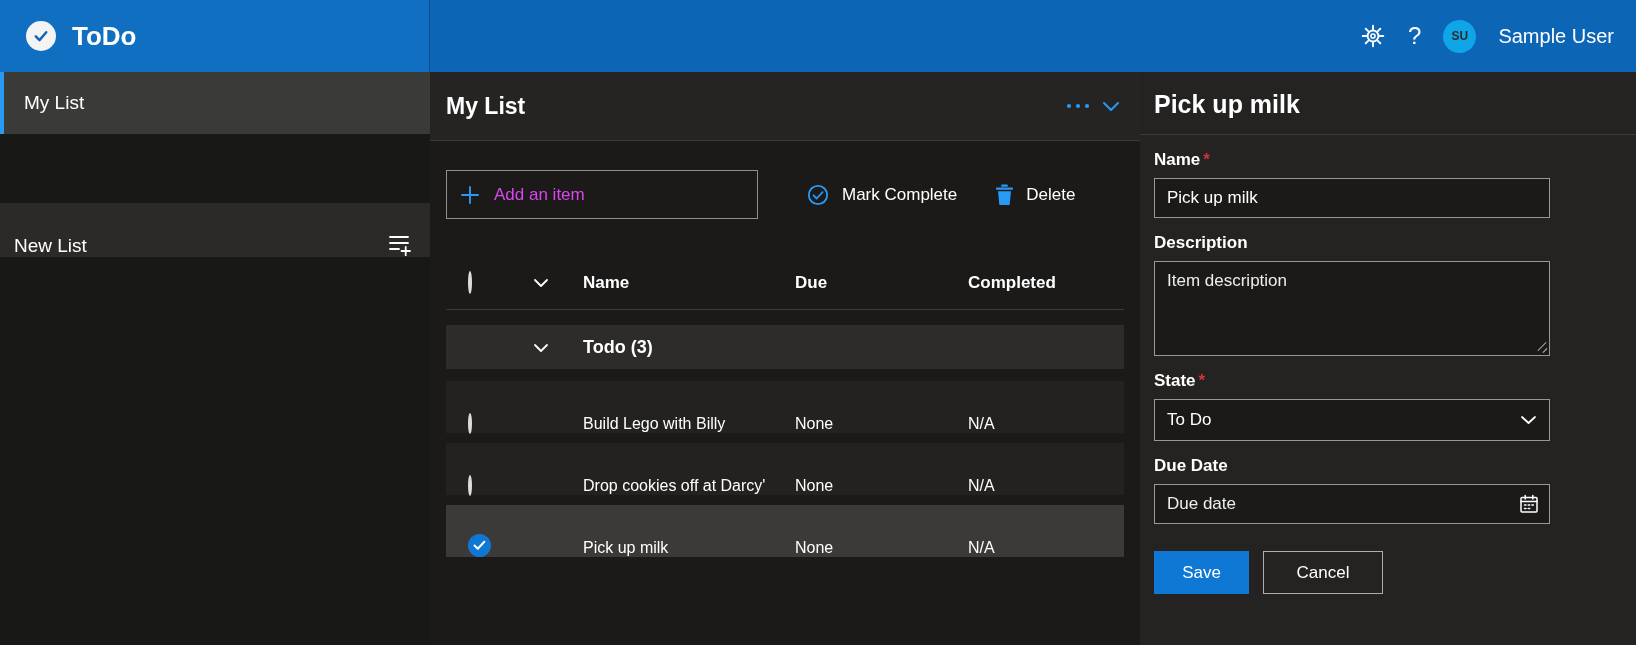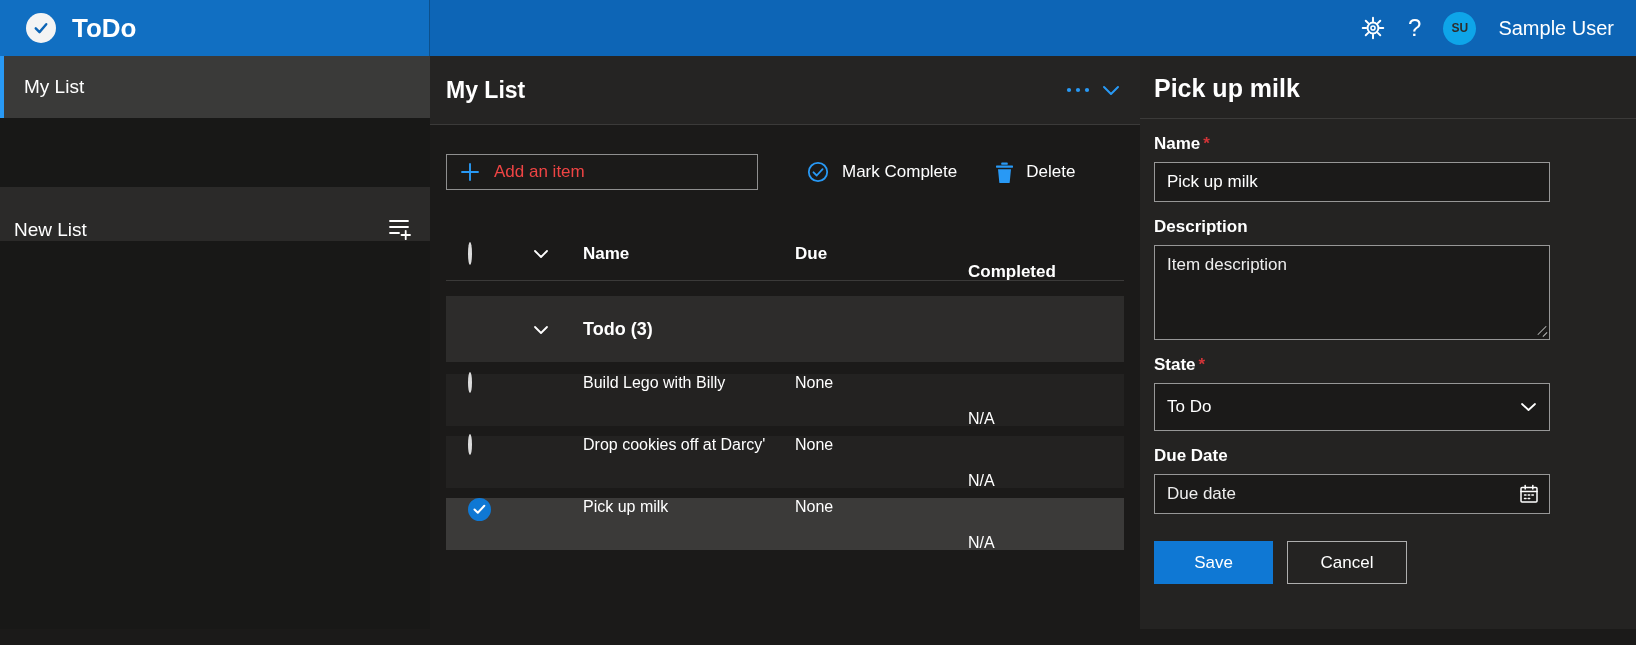--- a/index.html
+++ b/index.html
@@ -2,21 +2,21 @@
 <html><head>
 <meta charset="utf-8">
 <style>
   * { margin:0; padding:0; box-sizing:border-box; }
   html,body { width:1636px; height:645px; overflow:hidden; }
   body {
     font-family:"Liberation Sans", sans-serif;
     background:#1b1a19; color:#fff;
   }
   
-  .topbar { height:56px; display:flex; }
+  .topbar { height:72px; display:flex; }
   .topbar-brand {
     width:430px; background:#116fc2; display:flex; align-items:center;
     padding-left:26px; gap:16px; border-right:1px solid rgba(0,0,0,.28);
   }
   .logo-circle {
     width:30px; height:30px; border-radius:50%; background:#f4f4f4;
     display:flex; align-items:center; justify-content:center; flex-shrink:0;
   }
   .app-title { font-size:26px; font-weight:bold; }
   .topbar-rest {
@@ -47,47 +47,47 @@
   .list-panel { width:710px; background:#1b1a19; flex-shrink:0; display:flex; flex-direction:column; }
   .list-header {
     height:69px; background:#252423; border-bottom:1px solid #3b3a39;
     display:flex; align-items:center; justify-content:space-between;
     padding:0 20px 0 16px; flex-shrink:0;
   }
   .list-title { font-size:23px; font-weight:bold; }
   .header-icons { display:flex; align-items:center; gap:12px; }
   .toolbar { display:flex; align-items:center; padding:29px 16px 0; flex-shrink:0; }
   .add-btn {
-    width:312px; height:36px; border:1px solid #8f8f8f; background:transparent;
-    color:#ef4444; display:flex; align-items:center; gap:14px; padding-left:13px;
+    width:312px; height:49px; border:1px solid #8f8f8f; background:transparent;
+    color:#d946ef; display:flex; align-items:center; gap:14px; padding-left:13px;
     font-size:17px; font-family:inherit; cursor:pointer;
   }
   .tb-action {
     display:flex; align-items:center; gap:12px; font-size:17px; color:#fff;
     background:transparent; border:none; font-family:inherit; cursor:pointer;
   }
   .tb-mark { margin-left:48px; }
   .tb-del { margin-left:38px; }
   
   .table { margin:38px 16px 0; }
   .c-check { width:46px; padding-left:22px; flex-shrink:0; }
   .c-chev  { width:91px; padding-left:41px; flex-shrink:0; }
   .c-name  { width:212px; flex-shrink:0; overflow:hidden; white-space:nowrap; }
   .c-due   { width:173px; flex-shrink:0; }
-  .c-comp  { flex:1;margin-top:36px; }
+  .c-comp  { flex:1; }
   .thead {
     display:flex; align-items:center; height:53px;
     border-bottom:1px solid #3b3a39; font-size:17px; font-weight:bold;
   }
   .tgroup {
-    display:flex; align-items:center; height:66px; background:#2d2c2b;
+    display:flex; align-items:center; height:44px; background:#2d2c2b;
     margin:15px 0 12px; font-size:18px; font-weight:bold;
   }
   .trow {
-    display:flex; align-items:flex-start; height:52px; background:#232221;
+    display:flex; align-items:flex-end; height:52px; background:#232221;
     margin-bottom:10px; font-size:16px; cursor:pointer;
   }
   .trow.selected { background:#3b3a39; }
   .circ {
     width:23px; height:23px; border:2px solid #dcdcdc; border-radius:50%;
     cursor:pointer; flex-shrink:0;
   }
   .circ.checked {
     border-color:#0f78d4; background:#0f78d4;
     display:flex; align-items:center; justify-content:center;
@@ -109,28 +109,28 @@
   .txt-input::placeholder, .txt-area::placeholder { color:#ededed; opacity:1; }
   .txt-area { height:95px; padding:9px 12px; resize:none; display:block; }
   .ta-wrap, .due-wrap { position:relative; width:396px; }
   .resize-corner { position:absolute; right:3px; bottom:4px; width:12px; height:12px; pointer-events:none; }
   .resize-corner::before, .resize-corner::after {
     content:""; position:absolute; background:#b5b5b5; height:1px; transform:rotate(-45deg);
   }
   .resize-corner::before { width:12px; right:-1px; bottom:5px; }
   .resize-corner::after  { width:6px;  right:-1px; bottom:1px; }
   .selectbox {
-    height:48px; display:flex; align-items:center; justify-content:space-between;
+    height:42px; display:flex; align-items:center; justify-content:space-between;
     padding:0 12px; cursor:pointer;
   }
   .due-input { padding-right:42px; width:396px; }
   .cal-icon { position:absolute; right:11px; top:10px; pointer-events:none; }
   .btn-row { display:flex; gap:14px; margin-top:27px; }
   .save-btn {
-    width:119px; height:43px; background:#0f78d4; border:none; color:#fff;
+    width:95px; height:43px; background:#0f78d4; border:none; color:#fff;
     font-size:17px; font-family:inherit; cursor:pointer;
   }
   .cancel-btn {
     width:120px; height:43px; background:transparent; border:1px solid #aeaeae;
     color:#fff; font-size:17px; font-family:inherit; cursor:pointer;
   }
 </style>
 </head>
 <body>
 

